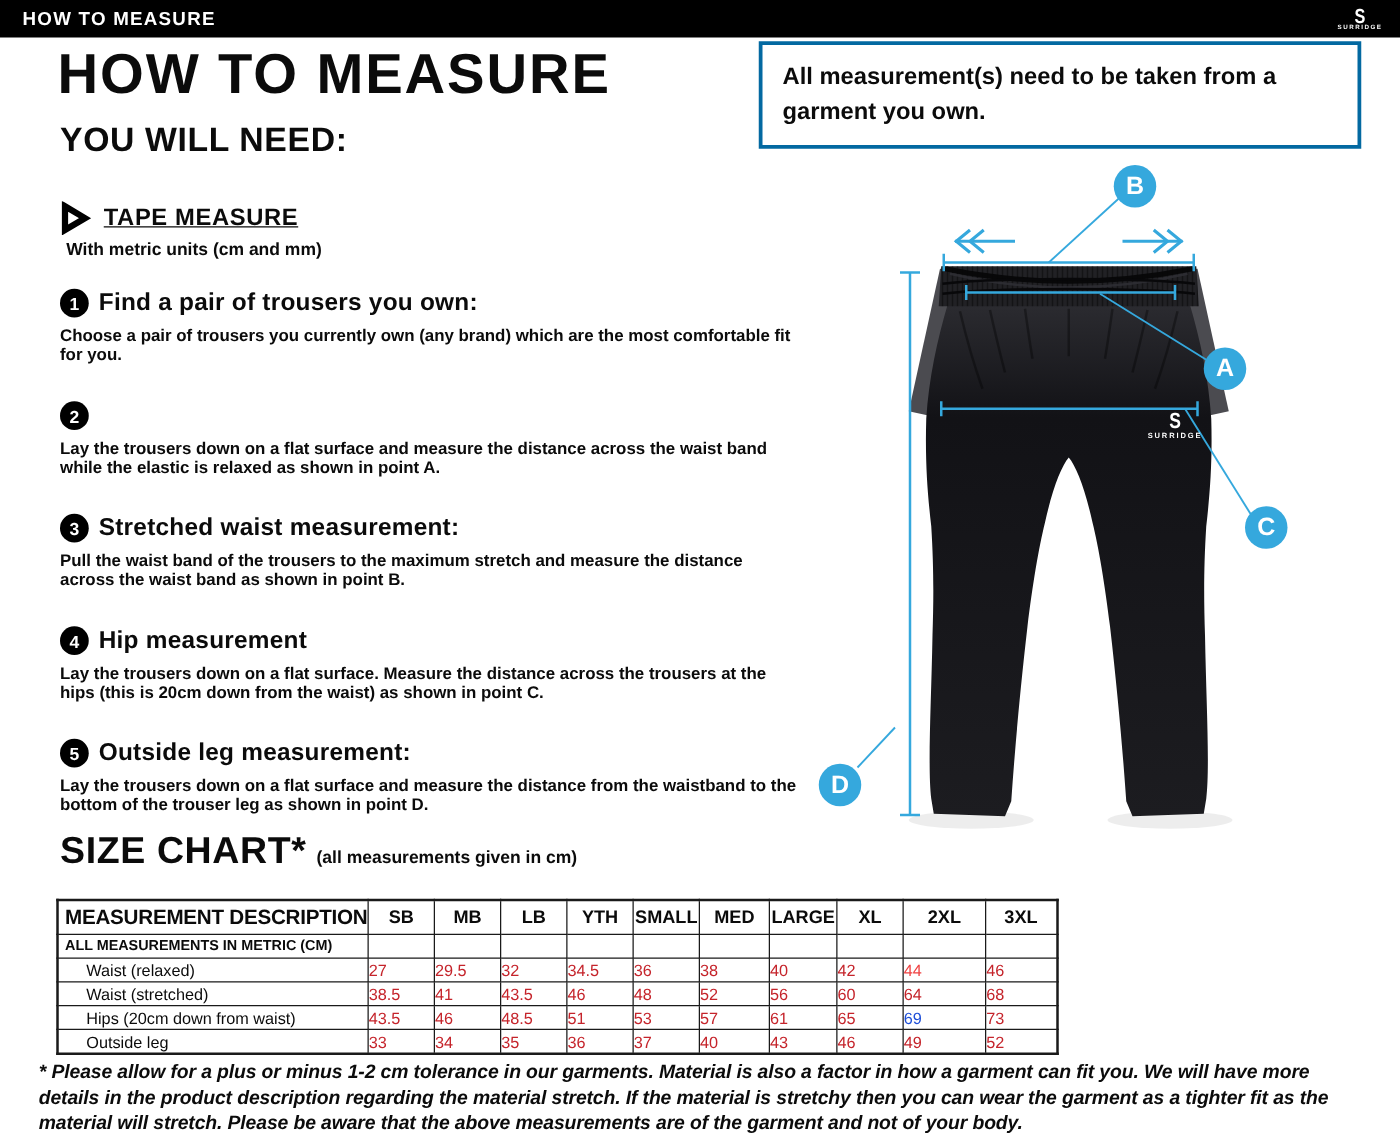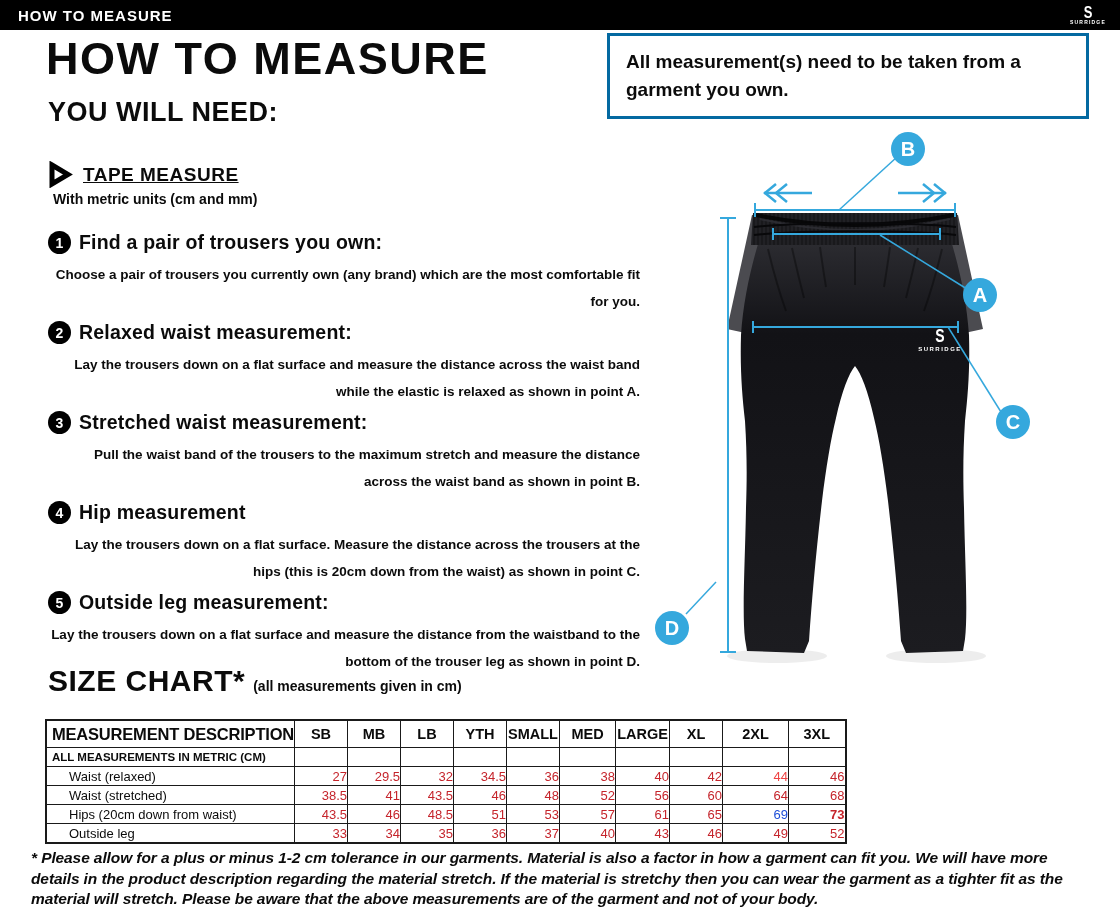--- a/index.html
+++ b/index.html
@@ -28,21 +28,21 @@
   .tape-label{font-size:19px;font-weight:bold;letter-spacing:.5px;text-decoration:underline;}
   .tape-detail{font-size:14px;font-weight:bold;margin:3px 0 0 5px;}
 
   
   .steps{position:absolute;left:48px;top:231px;width:600px;}
   .step{height:90px;}
   .step-head{display:flex;align-items:center;gap:8px;}
   .step-num{width:23px;height:23px;border-radius:50%;background:#000;color:#fff;
             display:flex;align-items:center;justify-content:center;font-size:14px;font-weight:bold;flex:0 0 23px;}
   .step-title{font-size:19.5px;font-weight:bold;letter-spacing:.2px;}
-  .step-body{margin:7px 0 0 0;font-size:13.5px;font-weight:bold;line-height:27px;width:592px;text-align:right;}
+  .step-body{margin:7px 0 0 0;font-size:13.5px;font-weight:bold;line-height:15px;width:592px;}
 
   
   .diagram{position:absolute;left:640px;top:123px;width:460px;height:560px;}
   .diagram svg{position:absolute;left:0;top:0;}
   .badge{position:absolute;width:34px;height:34px;border-radius:50%;background:#35a8dd;color:#fff;
          display:flex;align-items:center;justify-content:center;font-size:20px;font-weight:bold;}
   .pants-logo{position:absolute;left:270px;top:206px;width:60px;text-align:center;color:#fff;line-height:1;}
   .pants-logo .logo-s{font-size:14px;display:block;}
   .pants-logo .logo-name{font-size:6px;letter-spacing:1.5px;display:block;margin-top:3px;}
 
@@ -51,21 +51,21 @@
   .sc-title{font-size:30px;font-weight:bold;letter-spacing:.5px;}
   .sc-sub{font-size:14px;font-weight:bold;}
   table.size-chart{position:absolute;left:45px;top:719px;border-collapse:collapse;table-layout:fixed;
                    border:2px solid #1a1a1a;background:#fff;}
   .size-chart th,.size-chart td{border:1px solid #1a1a1a;padding:0;overflow:hidden;white-space:nowrap;}
   .size-chart th{font-size:14.5px;font-weight:bold;text-align:center;height:26px;}
   .size-chart th.desc-h{font-size:16.5px;text-align:left;padding-left:5px;letter-spacing:-.2px;}
   .size-chart td.sub{font-size:11.5px;font-weight:bold;height:17px;padding-left:5px;}
   .size-chart td{height:18px;}
   .size-chart td.label{font-size:13px;padding-left:22px;margin-top:12px;}
-  .size-chart td.val{font-size:13px;color:#c5242b;text-align:right;margin-top:30px;}
+  .size-chart td.val{font-size:13px;color:#c5242b;text-align:left;margin-top:30px;}
 
   
   .footnote{position:absolute;left:31px;top:848px;width:1062px;font-size:15.5px;font-weight:bold;
             font-style:italic;line-height:20.5px;letter-spacing:-.1px;}
 </style>
 </head>
 <body>
 
 <div id="page">
 
@@ -95,21 +95,20 @@
     <div class="step">
       <div class="step-head">
         <span class="step-num">1</span>
         <span class="step-title">Find a pair of trousers you own:</span>
       </div>
       <p class="step-body">Choose a pair of trousers you currently own (any brand) which are the most comfortable fit for you.</p>
     </div>
     <div class="step">
       <div class="step-head">
         <span class="step-num">2</span>
-        <span class="step-title">Relaxed waist measurement:</span>
       </div>
       <p class="step-body">Lay the trousers down on a flat surface and measure the distance across the waist band while the elastic is relaxed as shown in point A.</p>
     </div>
     <div class="step">
       <div class="step-head">
         <span class="step-num">3</span>
         <span class="step-title">Stretched waist measurement:</span>
       </div>
       <p class="step-body">Pull the waist band of the trousers to the maximum stretch and measure the distance across the waist band as shown in point B.</p>
     </div>
@@ -298,21 +297,21 @@
           <td class="label">Hips (20cm down from waist)</td>
           <td class="val" style="color: rgb(197, 36, 43);">43.5</td>
           <td class="val" style="color: rgb(197, 36, 43);">46</td>
           <td class="val" style="color: rgb(197, 36, 43);">48.5</td>
           <td class="val" style="color: rgb(197, 36, 43);">51</td>
           <td class="val" style="color: rgb(197, 36, 43);">53</td>
           <td class="val" style="color: rgb(197, 36, 43);">57</td>
           <td class="val" style="color: rgb(197, 36, 43);">61</td>
           <td class="val" style="color: rgb(197, 36, 43);">65</td>
           <td class="val" style="color: #1d4ed8;">69</td>
-          <td class="val" style="color: rgb(197, 36, 43); font-weight: bold;">73</td>
+          <td class="val" style="color: rgb(197, 36, 43);">73</td>
         </tr>
         <tr>
           <td class="label">Outside leg</td>
           <td class="val" style="color: rgb(197, 36, 43);">33</td>
           <td class="val" style="color: rgb(197, 36, 43);">34</td>
           <td class="val" style="color: rgb(197, 36, 43);">35</td>
           <td class="val" style="color: rgb(197, 36, 43);">36</td>
           <td class="val" style="color: rgb(197, 36, 43);">37</td>
           <td class="val" style="color: rgb(197, 36, 43);">40</td>
           <td class="val" style="color: rgb(197, 36, 43);">43</td>

